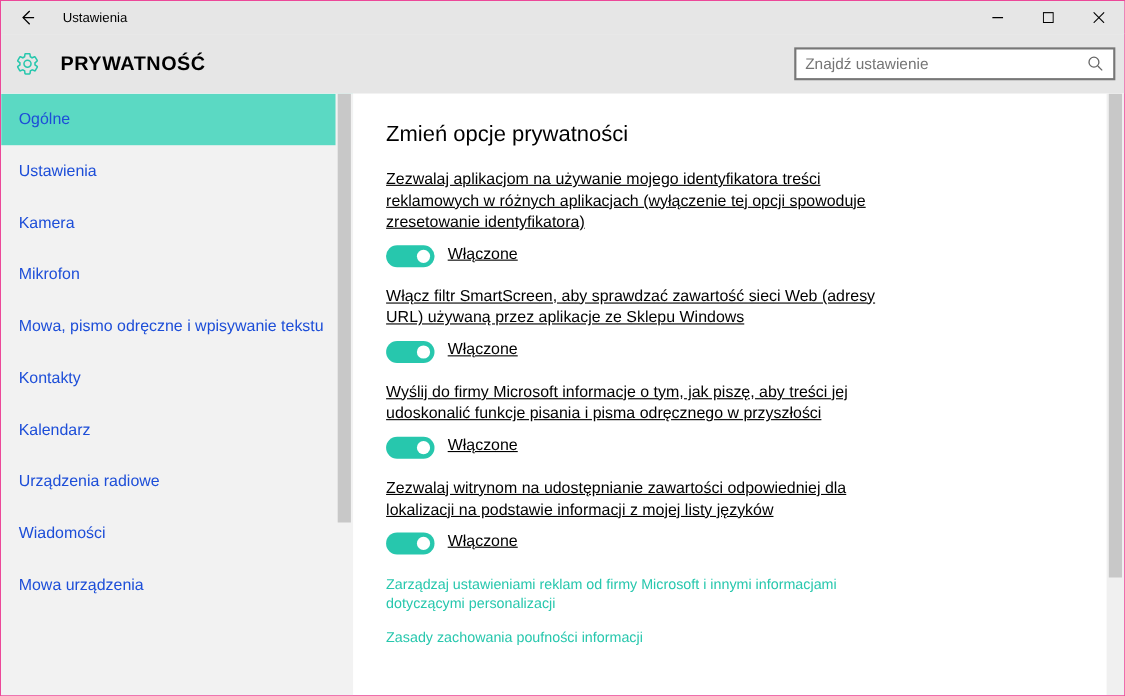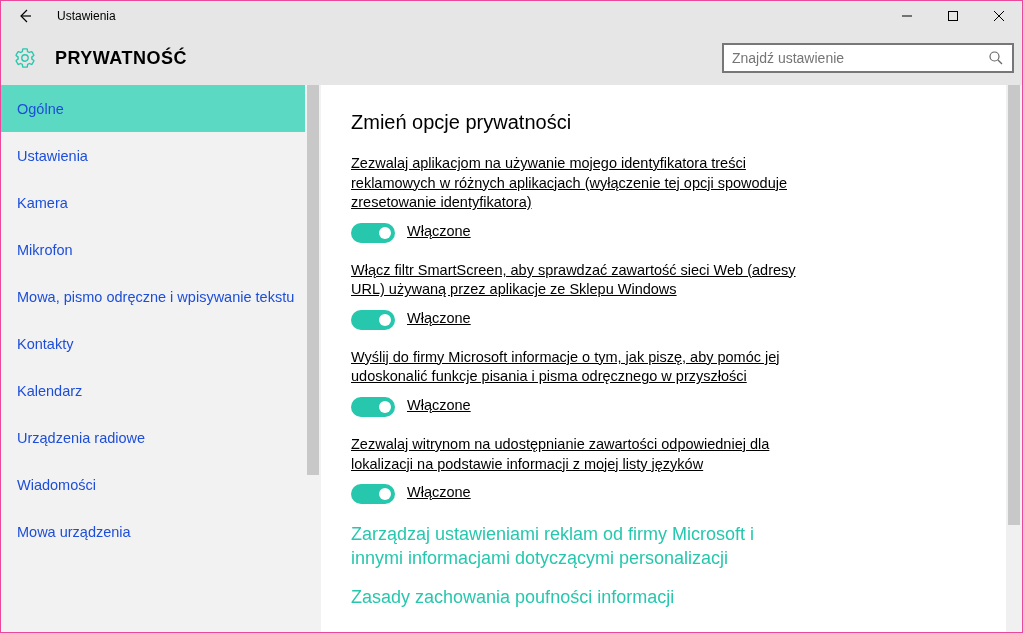--- a/index.html
+++ b/index.html
@@ -27,21 +27,21 @@
   .content-inner { padding: 26px 40px 0 30px; height: 100%; overflow-y: auto; }
   .content-scrollbar { position: absolute; right: 0; top: 0; bottom: 0; width: 16px; background: #f0f0f0; }
   .content-thumb { position: absolute; right: 2px; top: 0; width: 12px; height: 440px; background: #c8c8c8; }
   .page-title { font-size: 20px; font-weight: 400; color: #000; margin-bottom: 20px; }
   .setting { margin-bottom: 18px; max-width: 460px; text-decoration: underline; }
   .setting-desc { font-size: 14.5px; color: #000; line-height: 1.35; margin-bottom: 10px; }
   .toggle-row { display: flex; gap: 12px; }
   .toggle { width: 44px; height: 20px; background: #27c7ad; border-radius: 10px; position: relative; cursor: pointer; }
   .toggle-knob { position: absolute; right: 4px; top: 4px; width: 12px; height: 12px; background: #fff; border-radius: 50%; }
   .toggle-label { font-size: 14.5px; color: #000; }
-  .link { color: #27c7ad; font-size: 18px; cursor: pointer; margin-top: 8px; display: block; max-width: 460px; line-height: 1.35; }
+  .link { color: #27c7ad; font-size: 13px; cursor: pointer; margin-top: 8px; display: block; max-width: 460px; line-height: 1.35; }
   .link + .link { margin-top: 14px; }
 </style>
 </head>
 <body>
 
 <div class="window">
   <div class="titlebar">
     <div class="back-btn">
       <svg width="16" height="16" viewBox="0 0 16 16">
           <path d="M10 2 L4 8 L10 14" stroke="#000" stroke-width="1.2" fill="none"></path>
@@ -141,21 +141,21 @@
           <div class="setting-desc">Włącz filtr SmartScreen, aby sprawdzać zawartość sieci Web (adresy URL) używaną przez aplikacje ze Sklepu Windows</div>
           <div class="toggle-row">
             <div class="toggle">
                 <div class="toggle-knob"></div>
               </div>
             <span class="toggle-label">Włączone</span>
           </div>
         </div>
 
         <div class="setting">
-          <div class="setting-desc">Wyślij do firmy Microsoft informacje o tym, jak piszę, aby pomóc jej udoskonalić funkcje pisania i pisma odręcznego w przyszłości</div>
+          <div class="setting-desc">Wyślij do firmy Microsoft informacje o tym, jak piszę, aby treści jej udoskonalić funkcje pisania i pisma odręcznego w przyszłości</div>
           <div class="toggle-row">
             <div class="toggle">
                 <div class="toggle-knob"></div>
               </div>
             <span class="toggle-label">Włączone</span>
           </div>
         </div>
 
         <div class="setting">
           <div class="setting-desc">Zezwalaj witrynom na udostępnianie zawartości odpowiedniej dla lokalizacji na podstawie informacji z mojej listy języków</div>

